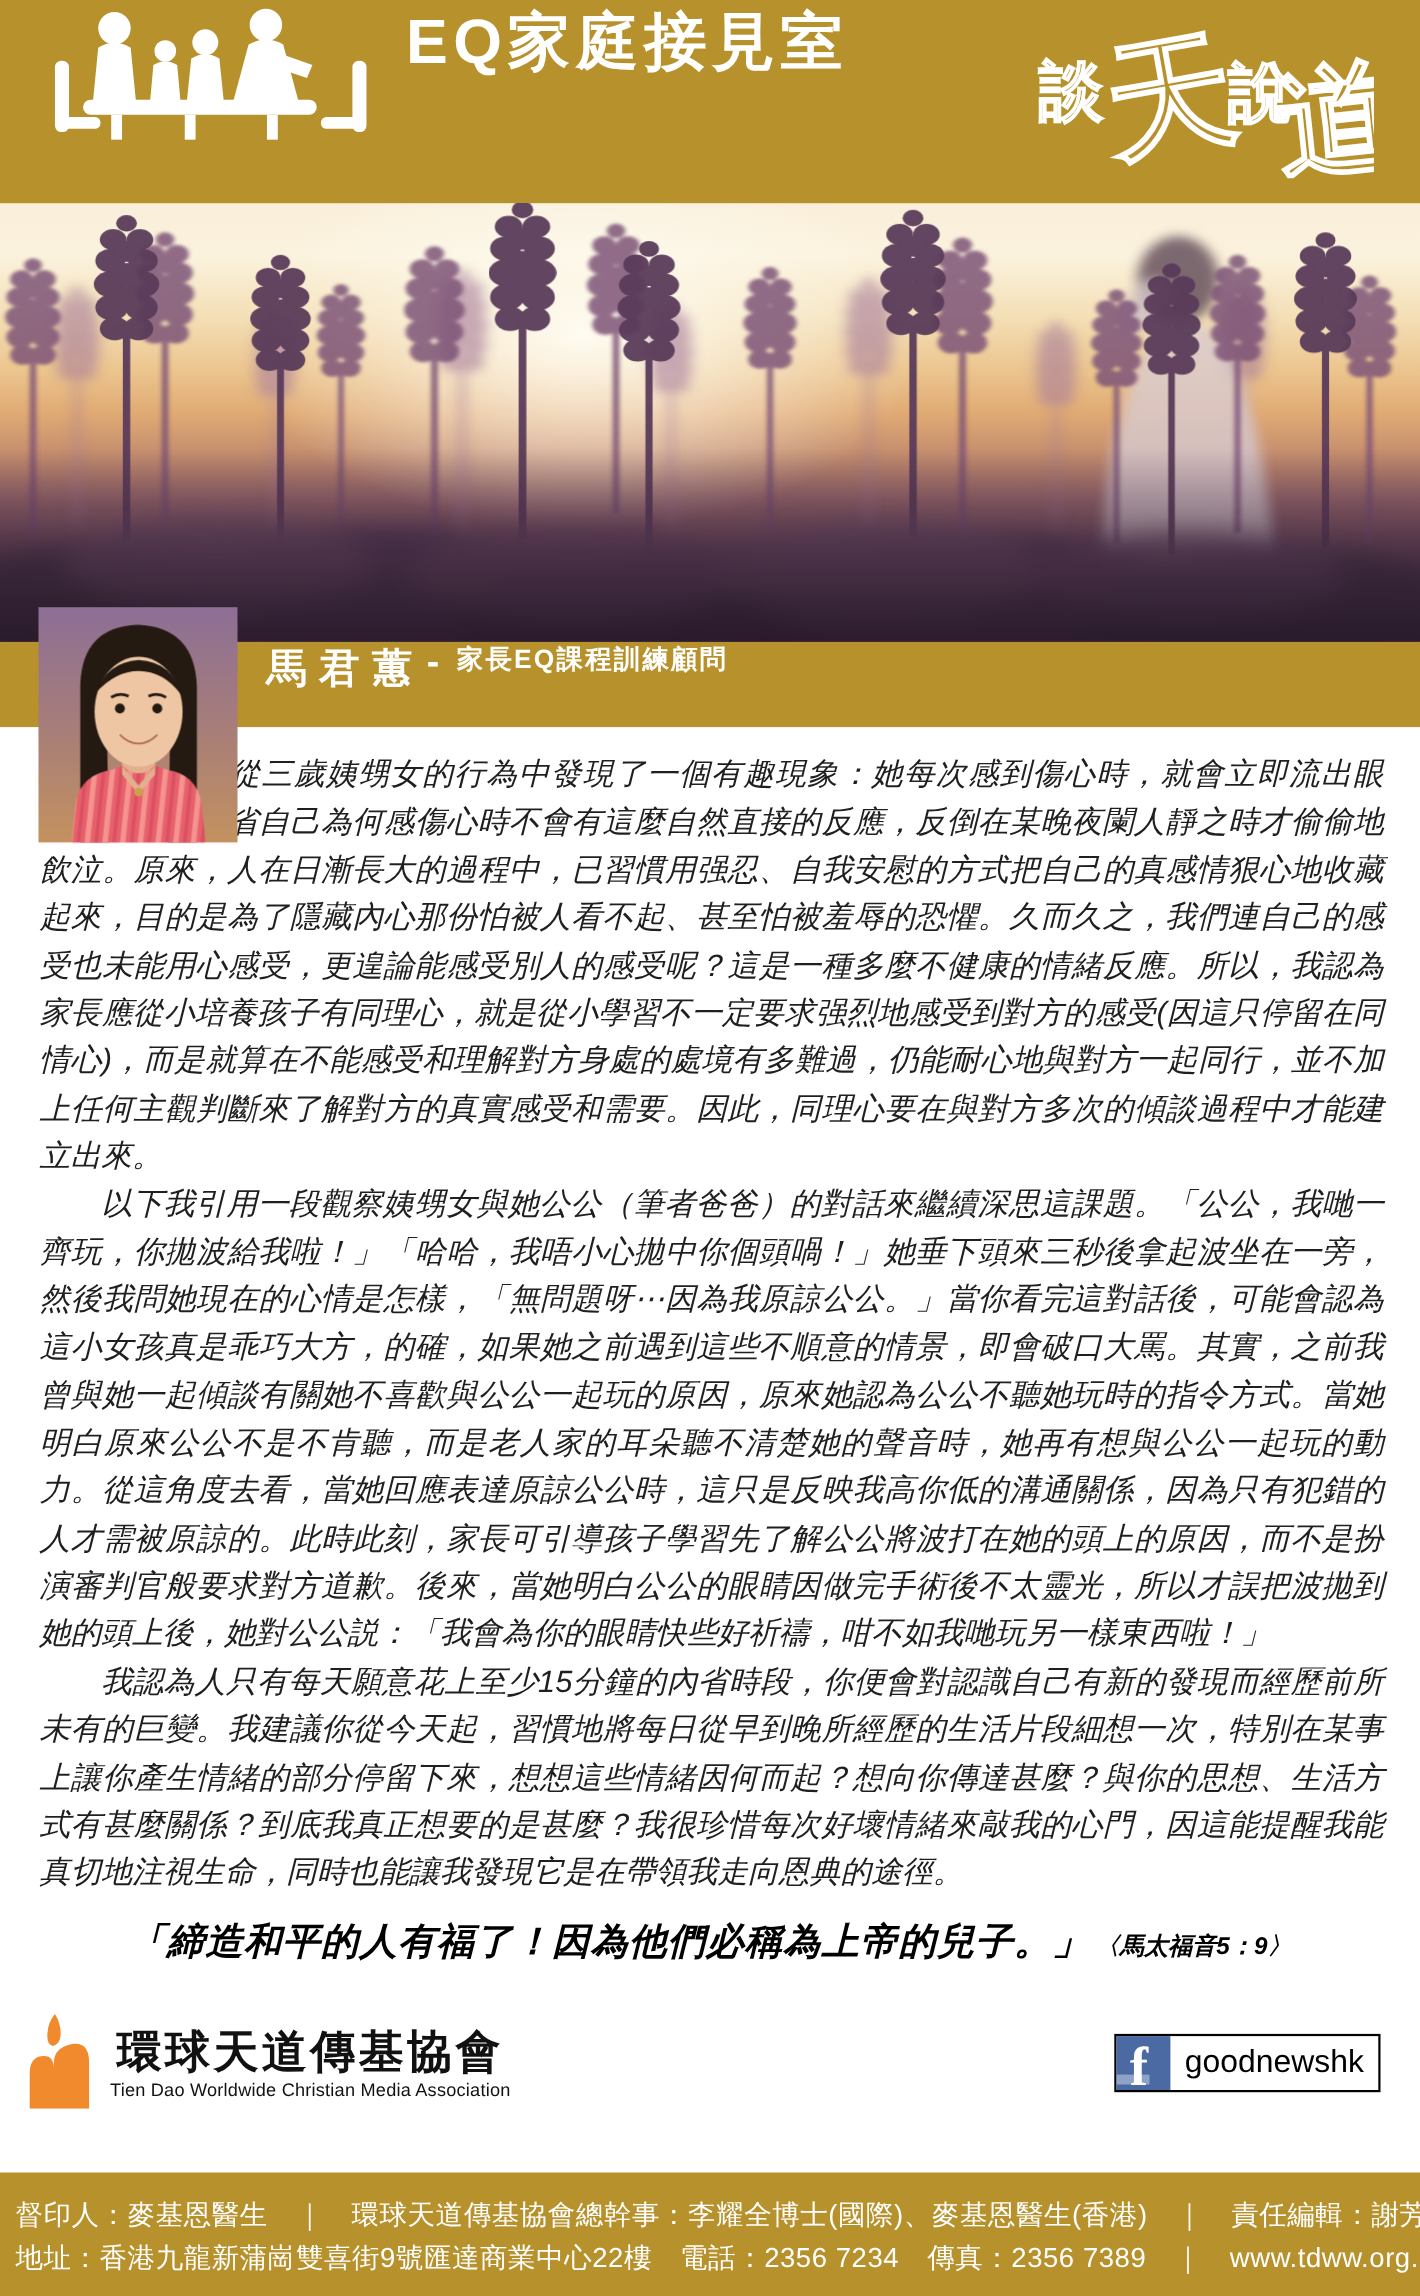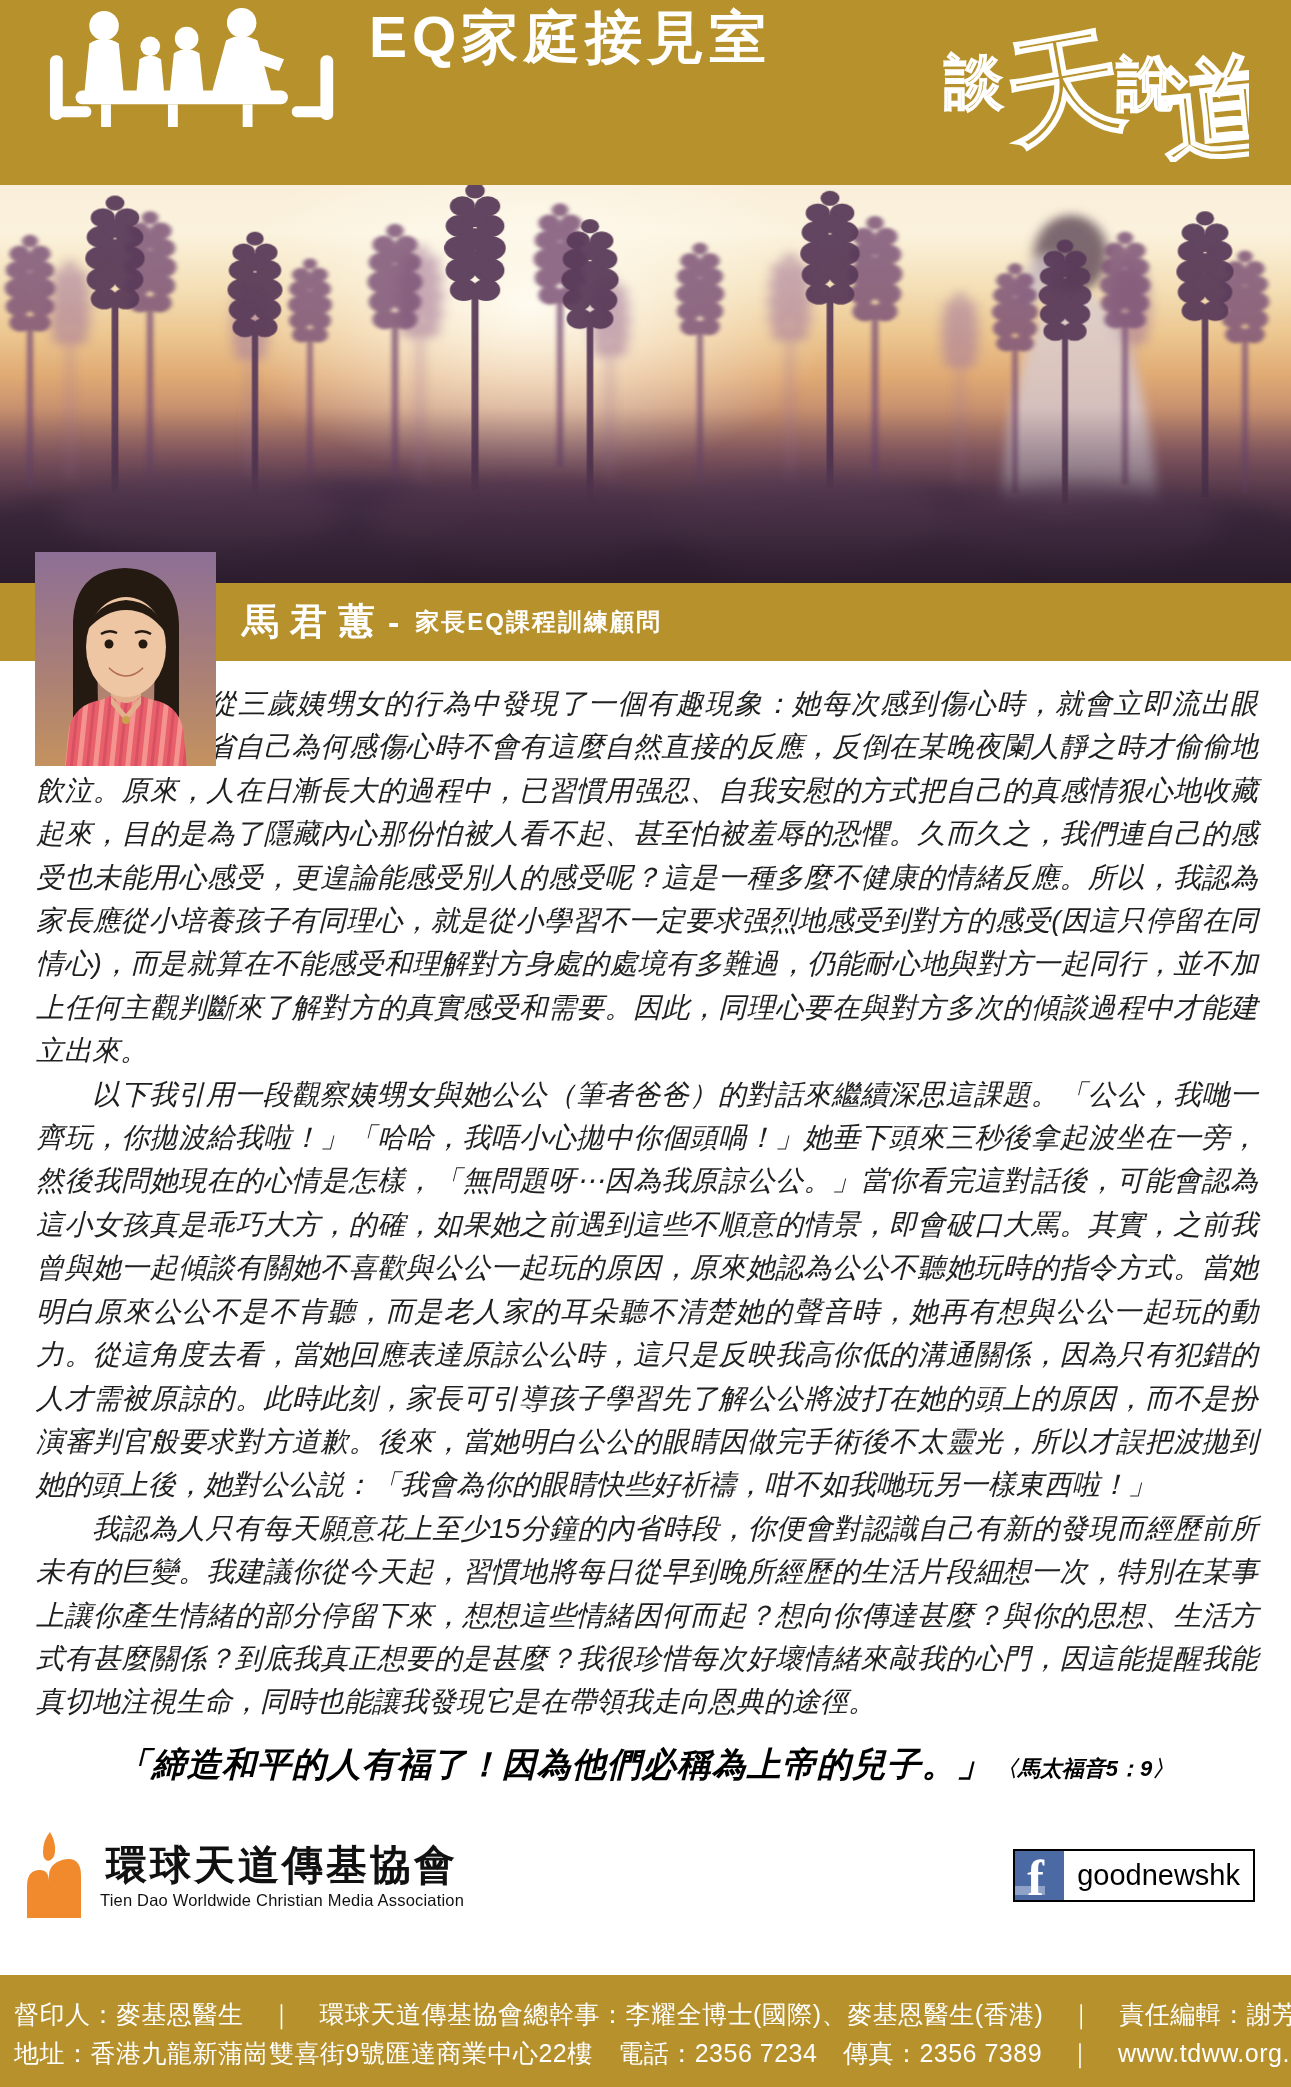--- a/index.html
+++ b/index.html
@@ -19,21 +19,21 @@
     linear-gradient(180deg,#f9eed9 0%,#fbf2dd 12%,#f4dfb6 26%,#ecc58e 38%,#e0aa74 48%,
                     #c28b6e 58%,#97656b 68%,#714b5d 78%,#573b4f 88%,#47314b 100%);}
   .hero svg.lav{position:absolute;left:0;top:0;width:100%;height:100%;display:block;}
   .hero::after{content:"";position:absolute;inset:0;z-index:2;pointer-events:none;
     background:linear-gradient(180deg, rgba(60,40,60,0) 56%, rgba(55,36,54,.42) 74%,
                rgba(40,26,42,.75) 92%, rgba(36,23,38,.82) 100%);}
   .hero-title{position:absolute;z-index:3;left:190px;top:391px;color:#fff;
               font-size:76px;font-weight:bold;letter-spacing:7px;white-space:nowrap;}
 
   
-  .author-bar{height:78px;background:#b7922c;display:flex;align-items:center;
+  .author-bar{height:78px;background:#b7922c;display:flex;align-items:flex-start;
               padding-left:242px;box-sizing:border-box;color:#fff;}
   .author-name{font-size:37px;font-weight:bold;letter-spacing:11px;}
   .author-dash{font-size:34px;font-weight:bold;margin:0 16px 0 2px;}
   .author-role{font-size:24px;font-weight:bold;letter-spacing:2px;}
   .author-photo{position:absolute;left:35px;top:552px;width:181px;height:214px;z-index:5;}
   .author-photo svg{display:block;}
 
   
   .article{padding:21px 33px 0 36px;font-size:28px;line-height:43.4px;color:#1f1f1f;
            text-align:justify;}

